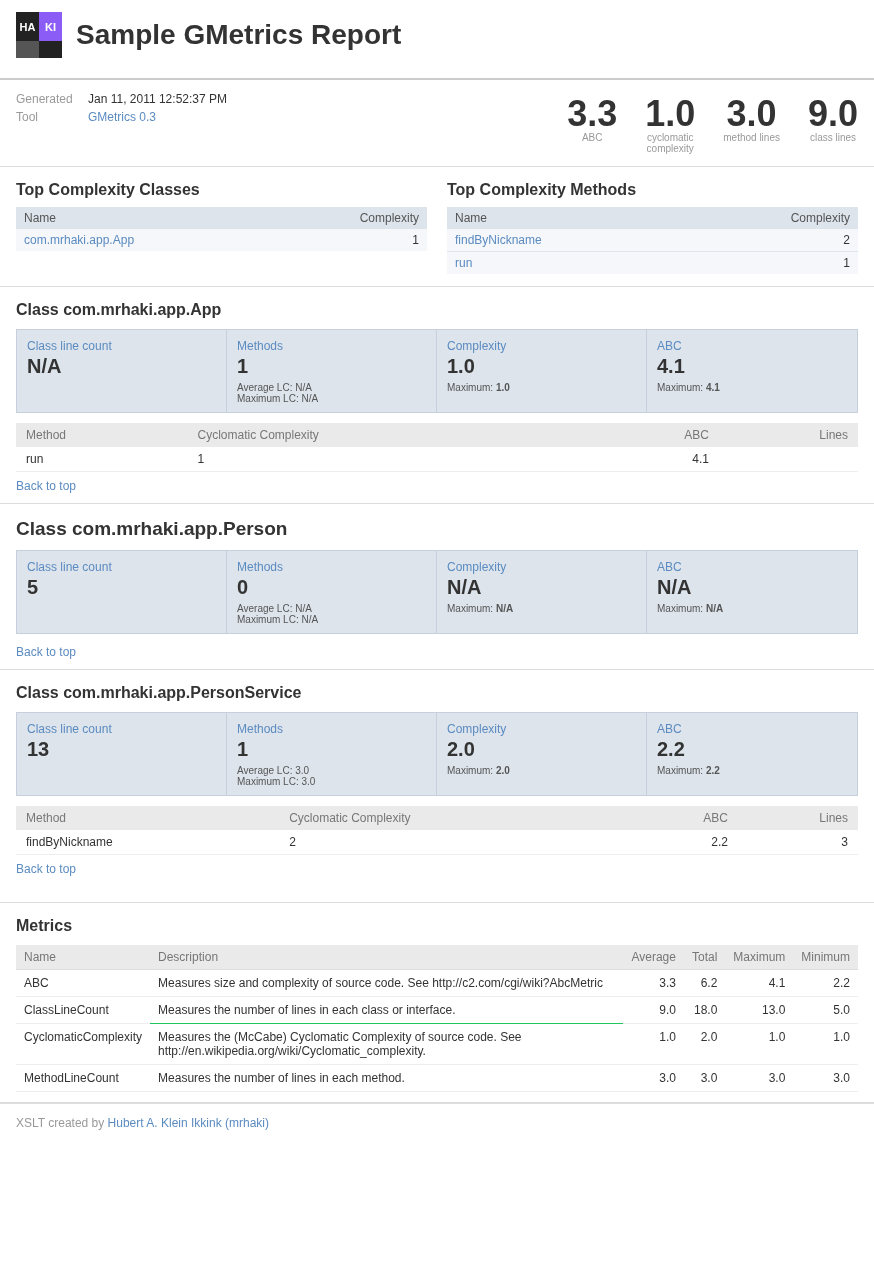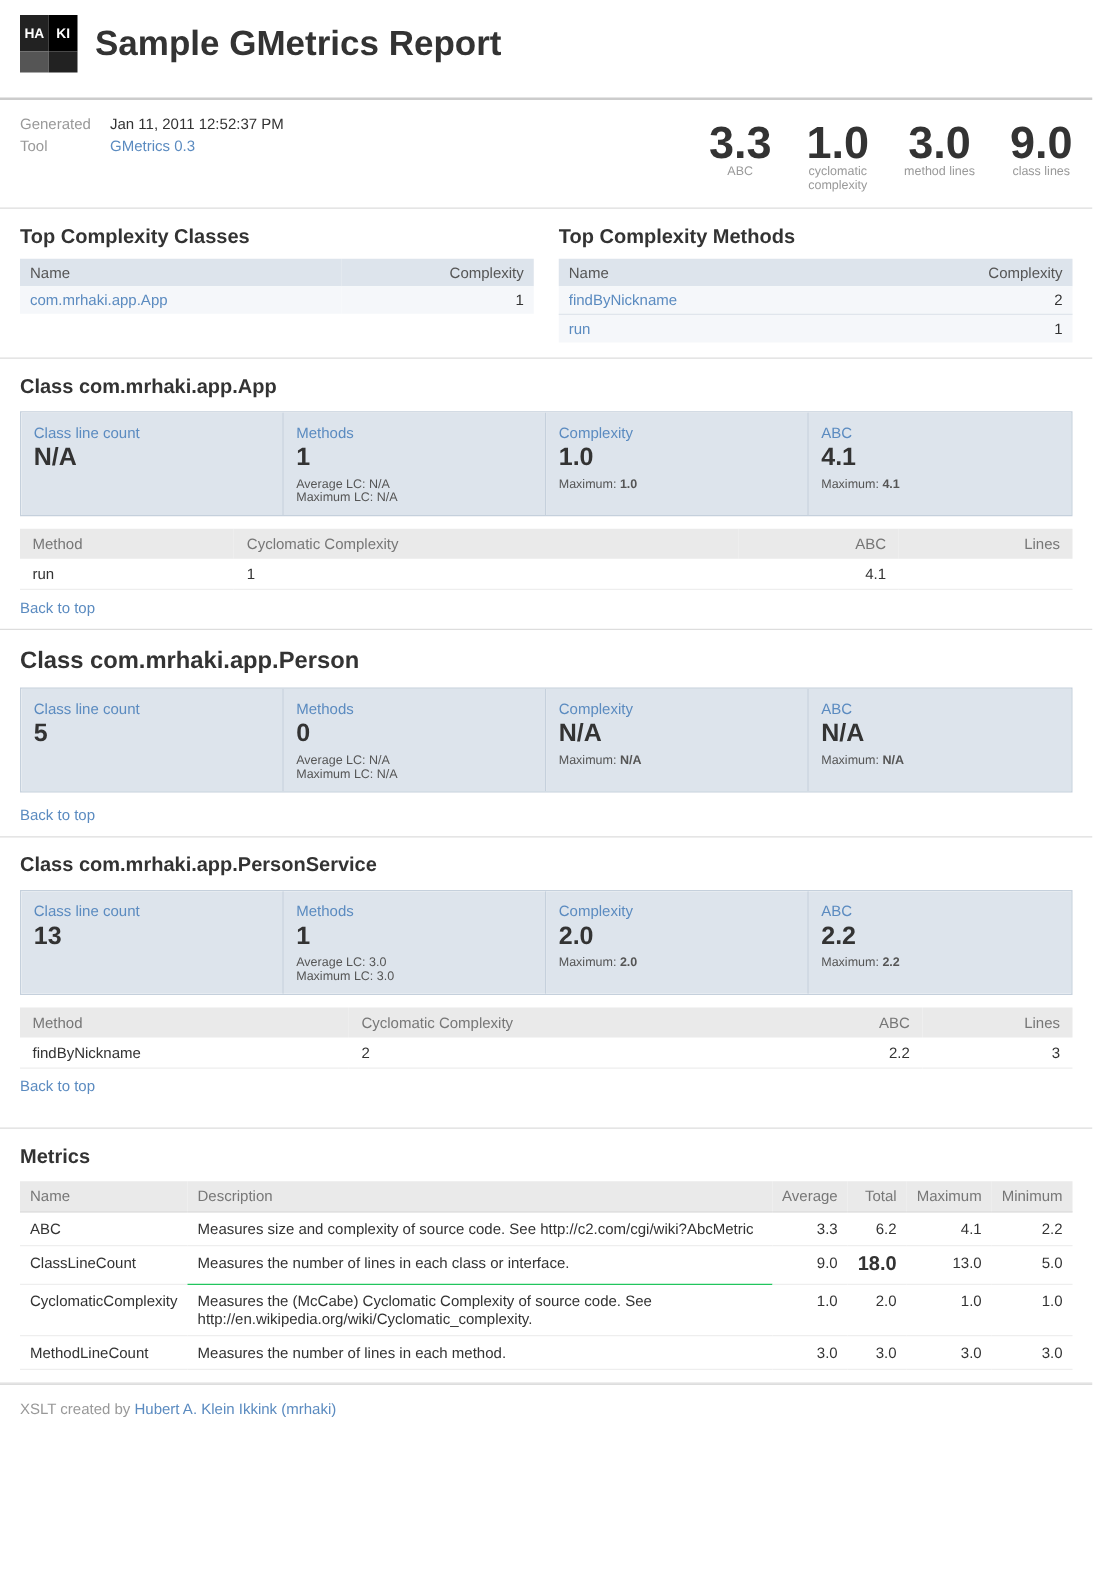--- a/index.html
+++ b/index.html
@@ -5,21 +5,21 @@
     * { box-sizing: border-box; margin: 0; padding: 0; }
     body { font-family: Arial, Helvetica, sans-serif; font-size: 13px; color: #333; background: #fff; width: 874px; }
   </style>
 </head>
 <body>
 
 <div style="border-bottom: 2px solid #ccc; padding-bottom: 10px; margin-bottom: 0;">
   <div style="display:flex; align-items:center; padding: 12px 16px 10px;">
     <div style="width:46px;height:46px;display:grid;grid-template-columns:1fr 1fr;margin-right:14px;flex-shrink:0;">
       <div style="background:#222;color:#fff;font-size:11px;font-weight:bold;display:flex;align-items:center;justify-content:center;">HA</div>
-      <div style="background:#000000;color:#fff;font-size:11px;font-weight:bold;display:flex;align-items:center;justify-content:center;">KI</div>
+      <div style="background:#8b5cf6;color:#fff;font-size:11px;font-weight:bold;display:flex;align-items:center;justify-content:center;">KI</div>
       <div style="background:#555;color:#fff;font-size:11px;display:flex;align-items:center;justify-content:center;"></div>
       <div style="background:#222;color:#fff;font-size:11px;display:flex;align-items:center;justify-content:center;"></div>
     </div>
     <h1 style="font-size:28px;font-weight:bold;color:#333;">Sample GMetrics Report</h1>
   </div>
 </div>
 
 <div style="display:flex; align-items:flex-start; padding:12px 16px; border-bottom:1px solid #ddd; gap:36px;">
   <div style="flex:1;">
     <div style="display:flex;margin-bottom:4px;">
@@ -227,21 +227,21 @@
         <td style="padding:6px 8px;font-size:12px;border-bottom:1px solid #eee;vertical-align:top;">Measures size and complexity of source code. See http://c2.com/cgi/wiki?AbcMetric</td>
         <td style="padding:6px 8px;font-size:12px;border-bottom:1px solid #eee;text-align:right;vertical-align:top;">3.3</td>
         <td style="padding:6px 8px;font-size:12px;border-bottom:1px solid #eee;text-align:right;vertical-align:top;">6.2</td>
         <td style="padding:6px 8px;font-size:12px;border-bottom:1px solid #eee;text-align:right;vertical-align:top;">4.1</td>
         <td style="padding:6px 8px;font-size:12px;border-bottom:1px solid #eee;text-align:right;vertical-align:top;">2.2</td>
       </tr>
       <tr>
         <td style="padding:6px 8px;font-size:12px;border-bottom:1px solid #eee;vertical-align:top;">ClassLineCount</td>
         <td style="padding:6px 8px;font-size:12px;border-bottom:1px solid #22c55e;vertical-align:top;margin-top:20px;">Measures the number of lines in each class or interface.</td>
         <td style="padding:6px 8px;font-size:12px;border-bottom:1px solid #eee;text-align:right;vertical-align:top;">9.0</td>
-        <td style="padding:6px 8px;font-size:16px;border-bottom:1px solid #eee;text-align:right;vertical-align:top;font-weight:bold;">18.0</td>
+        <td style="padding:6px 8px;font-size:12px;border-bottom:1px solid #eee;text-align:right;vertical-align:top;">18.0</td>
         <td style="padding:6px 8px;font-size:12px;border-bottom:1px solid #eee;text-align:right;vertical-align:top;">13.0</td>
         <td style="padding:6px 8px;font-size:12px;border-bottom:1px solid #eee;text-align:right;vertical-align:top;">5.0</td>
       </tr>
       <tr>
         <td style="padding:6px 8px;font-size:12px;border-bottom:1px solid #eee;vertical-align:top;">CyclomaticComplexity</td>
         <td style="padding:6px 8px;font-size:12px;border-bottom:1px solid #eee;vertical-align:top;">Measures the (McCabe) Cyclomatic Complexity of source code. See http://en.wikipedia.org/wiki/Cyclomatic_complexity.</td>
         <td style="padding:6px 8px;font-size:12px;border-bottom:1px solid #eee;text-align:right;vertical-align:top;">1.0</td>
         <td style="padding:6px 8px;font-size:12px;border-bottom:1px solid #eee;text-align:right;vertical-align:top;">2.0</td>
         <td style="padding:6px 8px;font-size:12px;border-bottom:1px solid #eee;text-align:right;vertical-align:top;">1.0</td>
         <td style="padding:6px 8px;font-size:12px;border-bottom:1px solid #eee;text-align:right;vertical-align:top;">1.0</td>

